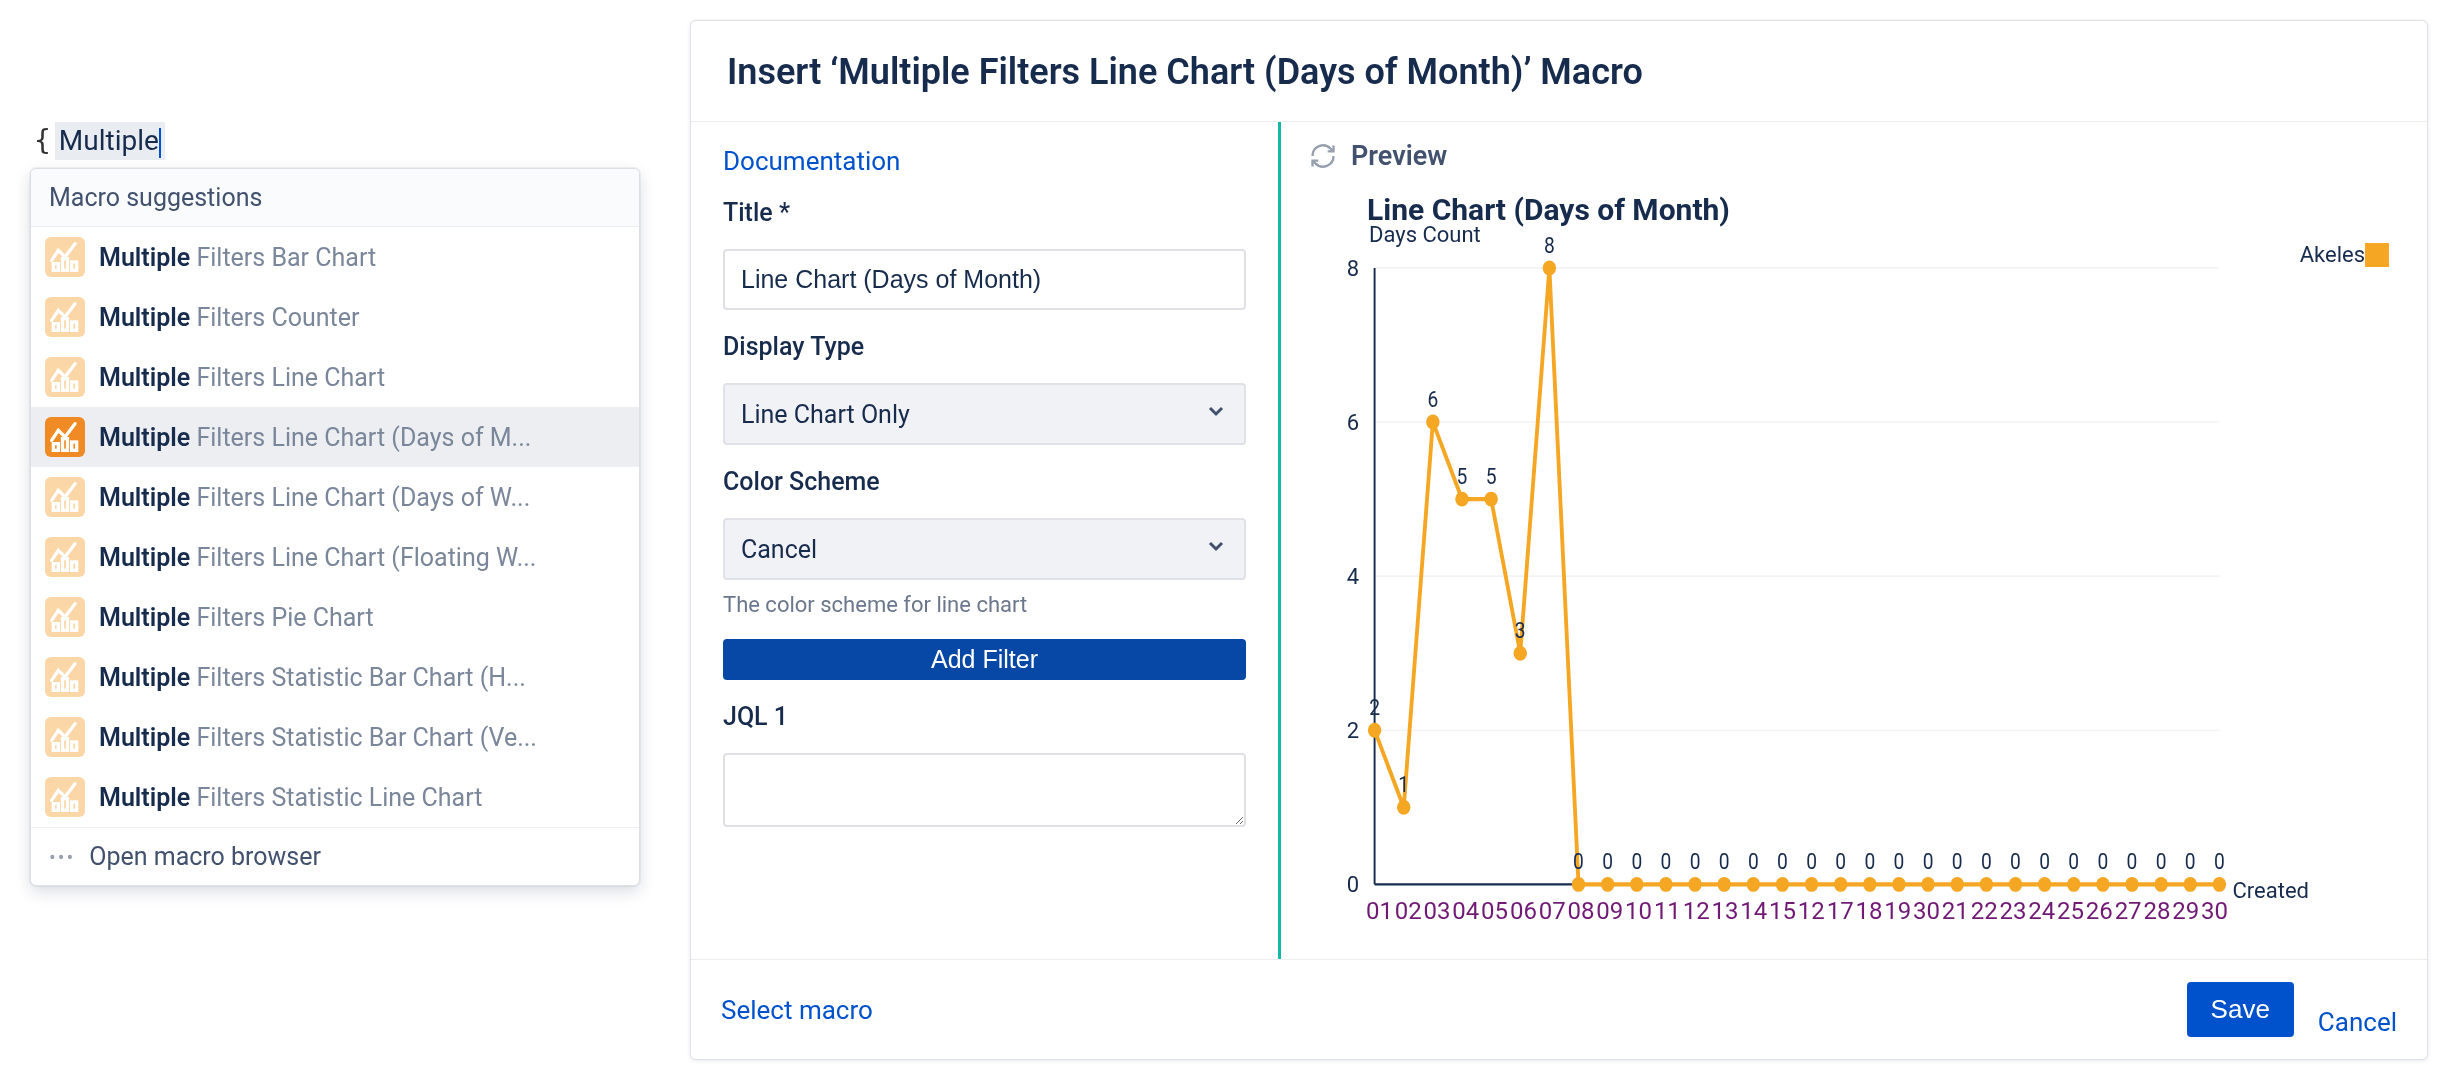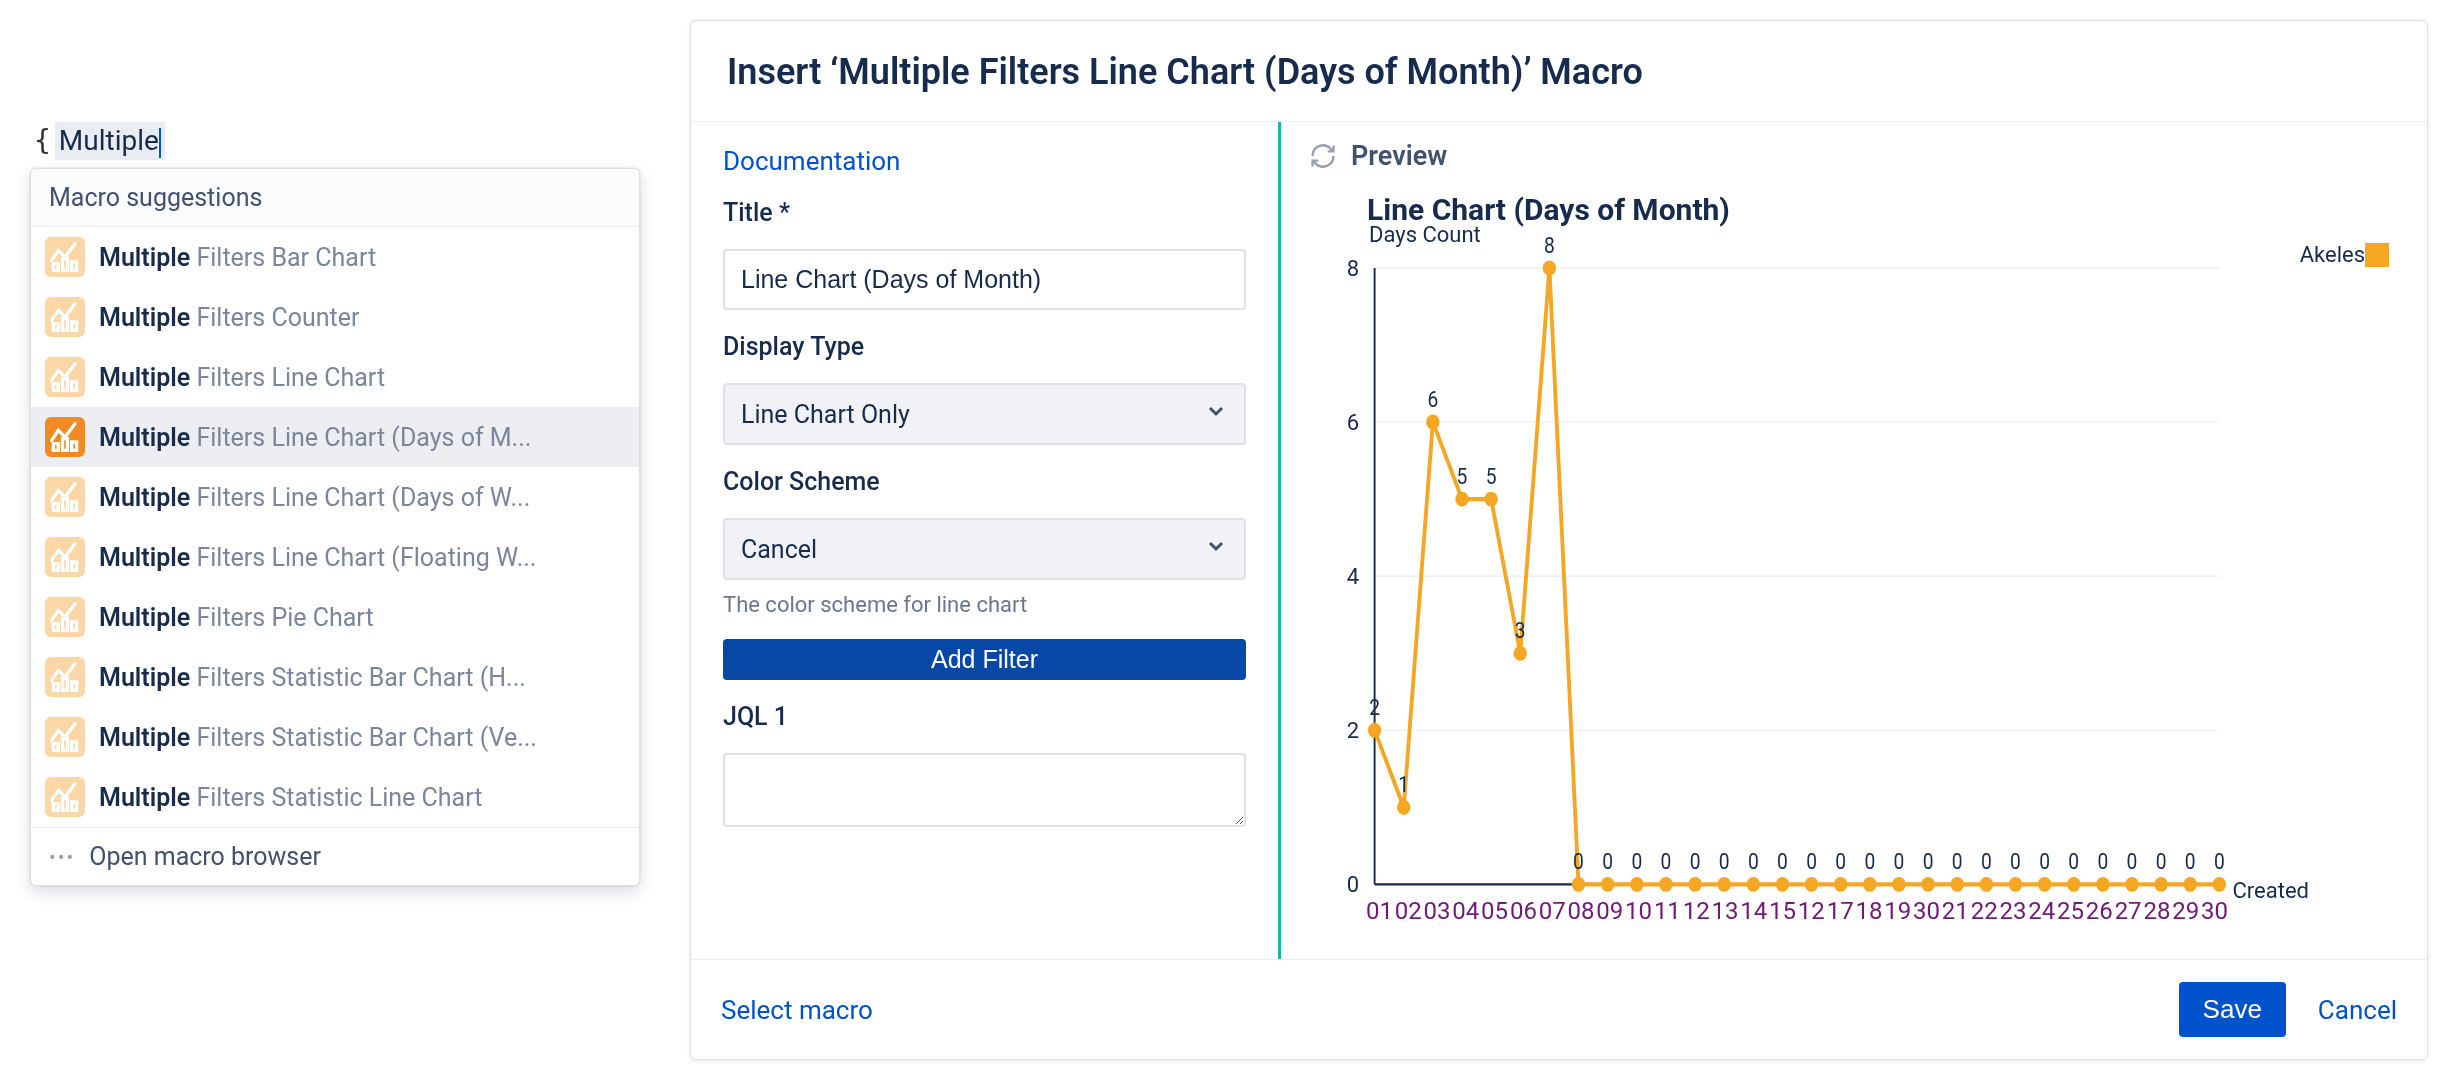--- a/index.html
+++ b/index.html
@@ -200,21 +200,21 @@
   .created-label { position:absolute; right:90px; bottom:32px; font-size:22px; color:#172B4D;}
 
   .modal-footer {
     border-top:1px solid #eceef1;
     padding: 22px 30px;
     display:flex;
     align-items:center;
     font-size:26px;
   }
   .select-macro-link { color:#0052CC; cursor:pointer;}
-  .footer-actions { margin-left:auto; display:flex; gap:32px; align-items:center;}
+  .footer-actions { margin-left:auto; display:flex; gap:24px; align-items:flex-end;}
   .save-btn { background:#0052CC; color:#fff; border:none; border-radius:4px; padding:12px 24px; font-size:26px; font-weight:500; cursor:pointer;}
   .cancel-link { color:#0052CC; cursor:pointer;}
 </style>
 </head>
 <body>
 
 <div class="app">
 
   <div class="editor-col">
     <div class="editor-input-box">

